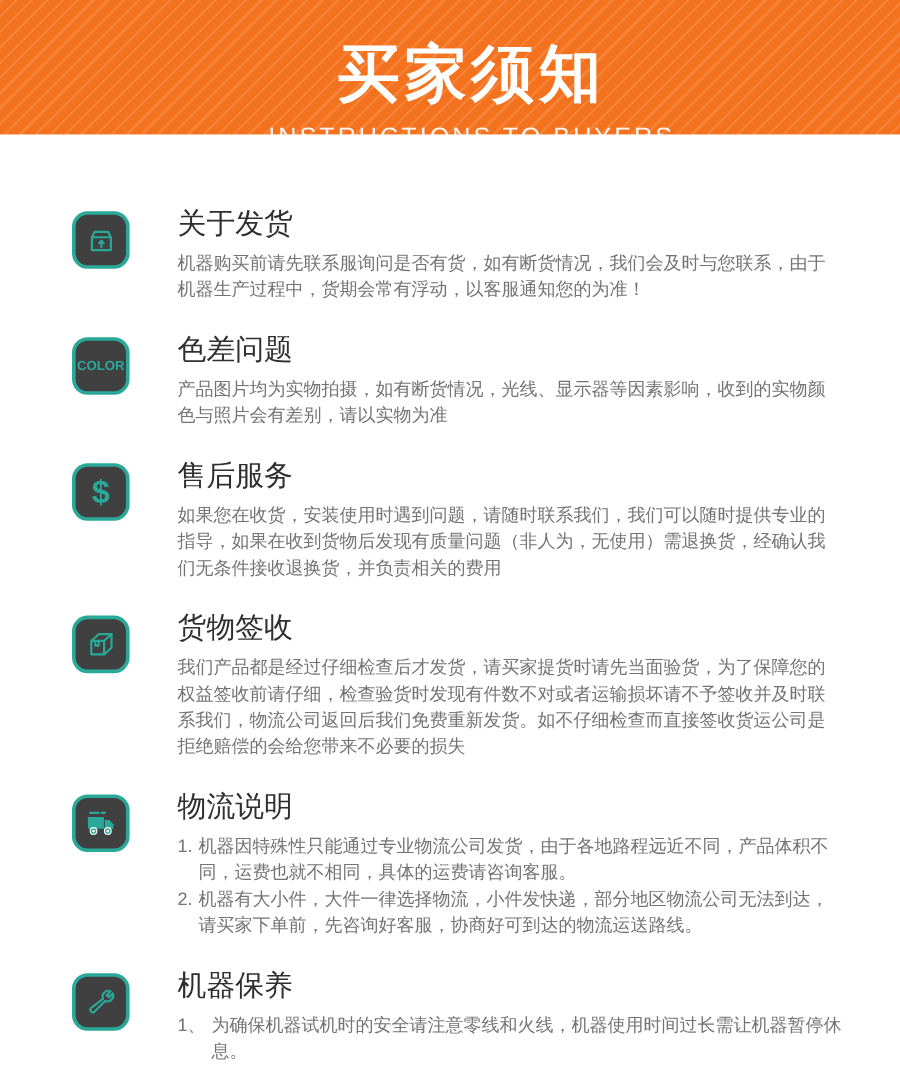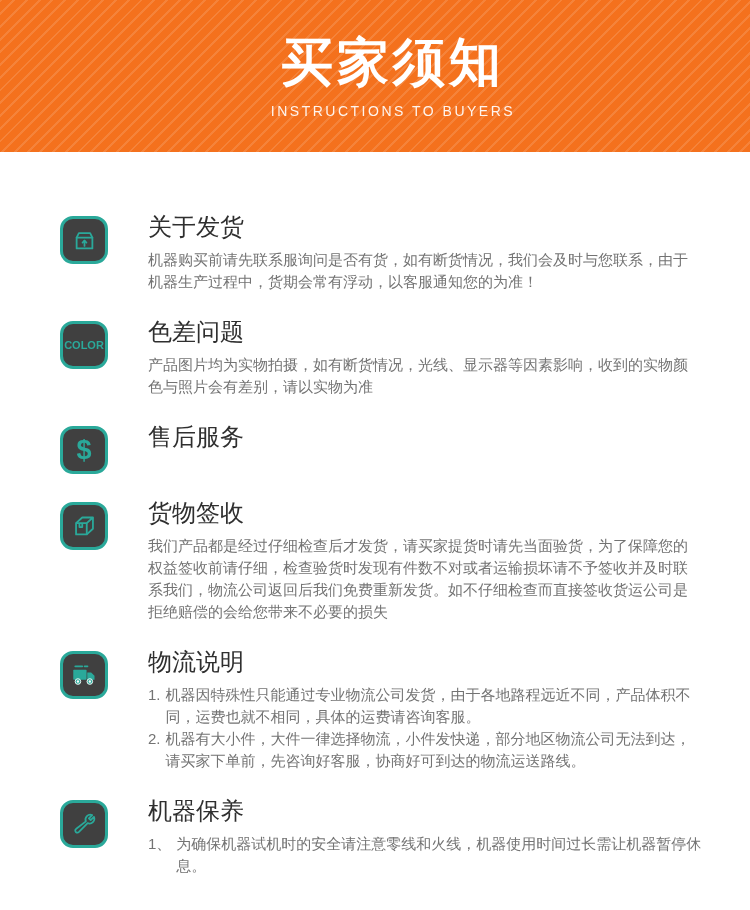--- a/index.html
+++ b/index.html
@@ -6,40 +6,40 @@
   html,body { background:#fff; }
   body {
     width:750px; height:910px;
     font-family:"Liberation Sans","DejaVu Sans",sans-serif;
     overflow:hidden;
   }
   .page { width:750px; height:910px; background:#ffffff; }
 
   
   .banner {
-    width:750px; height:152px;
+    width:750px; height:112px;
     background-color:#f4711d;
     background-image:repeating-linear-gradient(135deg,
       rgba(255,255,255,0.13) 0px, rgba(255,255,255,0.13) 2px,
       rgba(255,255,255,0) 2px, rgba(255,255,255,0) 9px);
     text-align:center;
     padding-top:34px;
     padding-left:36px;
   }
   .banner-title {
     color:#ffffff;
     font-size:52px;
     font-weight:bold;
     letter-spacing:4px;
     line-height:1.1;
   }
   .banner-subtitle {
     margin-top:12px;
     color:rgba(255,255,255,0.92);
-    font-size:14px;
+    font-size:21px;
     letter-spacing:2.5px;
     font-weight:normal;
   }
 
   
   .sections { padding:60px 48px 0 60px; }
   .row { display:flex; align-items:flex-start; margin-bottom:24px; }
 
   .icon-box {
     flex:0 0 auto;
@@ -111,20 +111,21 @@
         <p class="sec-body">产品图片均为实物拍摄，如有断货情况，光线、显示器等因素影响，收到的实物颜色与照片会有差别，请以实物为准</p>
       </div>
     </section>
 
     <section class="row">
       <div class="icon-box">
         <span class="icon-label-dollar">$</span>
       </div>
       <div class="content">
         <h2 class="sec-title">售后服务</h2>
+        <p class="sec-body">如果您在收货，安装使用时遇到问题，请随时联系我们，我们可以随时提供专业的指导，如果在收到货物后发现有质量问题（非人为，无使用）需退换货，经确认我们无条件接收退换货，并负责相关的费用</p>
       </div>
     </section>
 
     <section class="row">
       <div class="icon-box">
         <svg viewBox="0 0 24 24" width="27" height="27" fill="none" stroke="#2aa99a" stroke-width="1.6" stroke-linejoin="round">
           <rect x="4.5" y="9" width="9.5" height="10"></rect>
           <path d="M4.5 9l5.5-5h9.5l-5.5 5"></path>
           <path d="M19.5 4v10l-5.5 5"></path>
           <path d="M7.5 9v3.5H10V9"></path>

